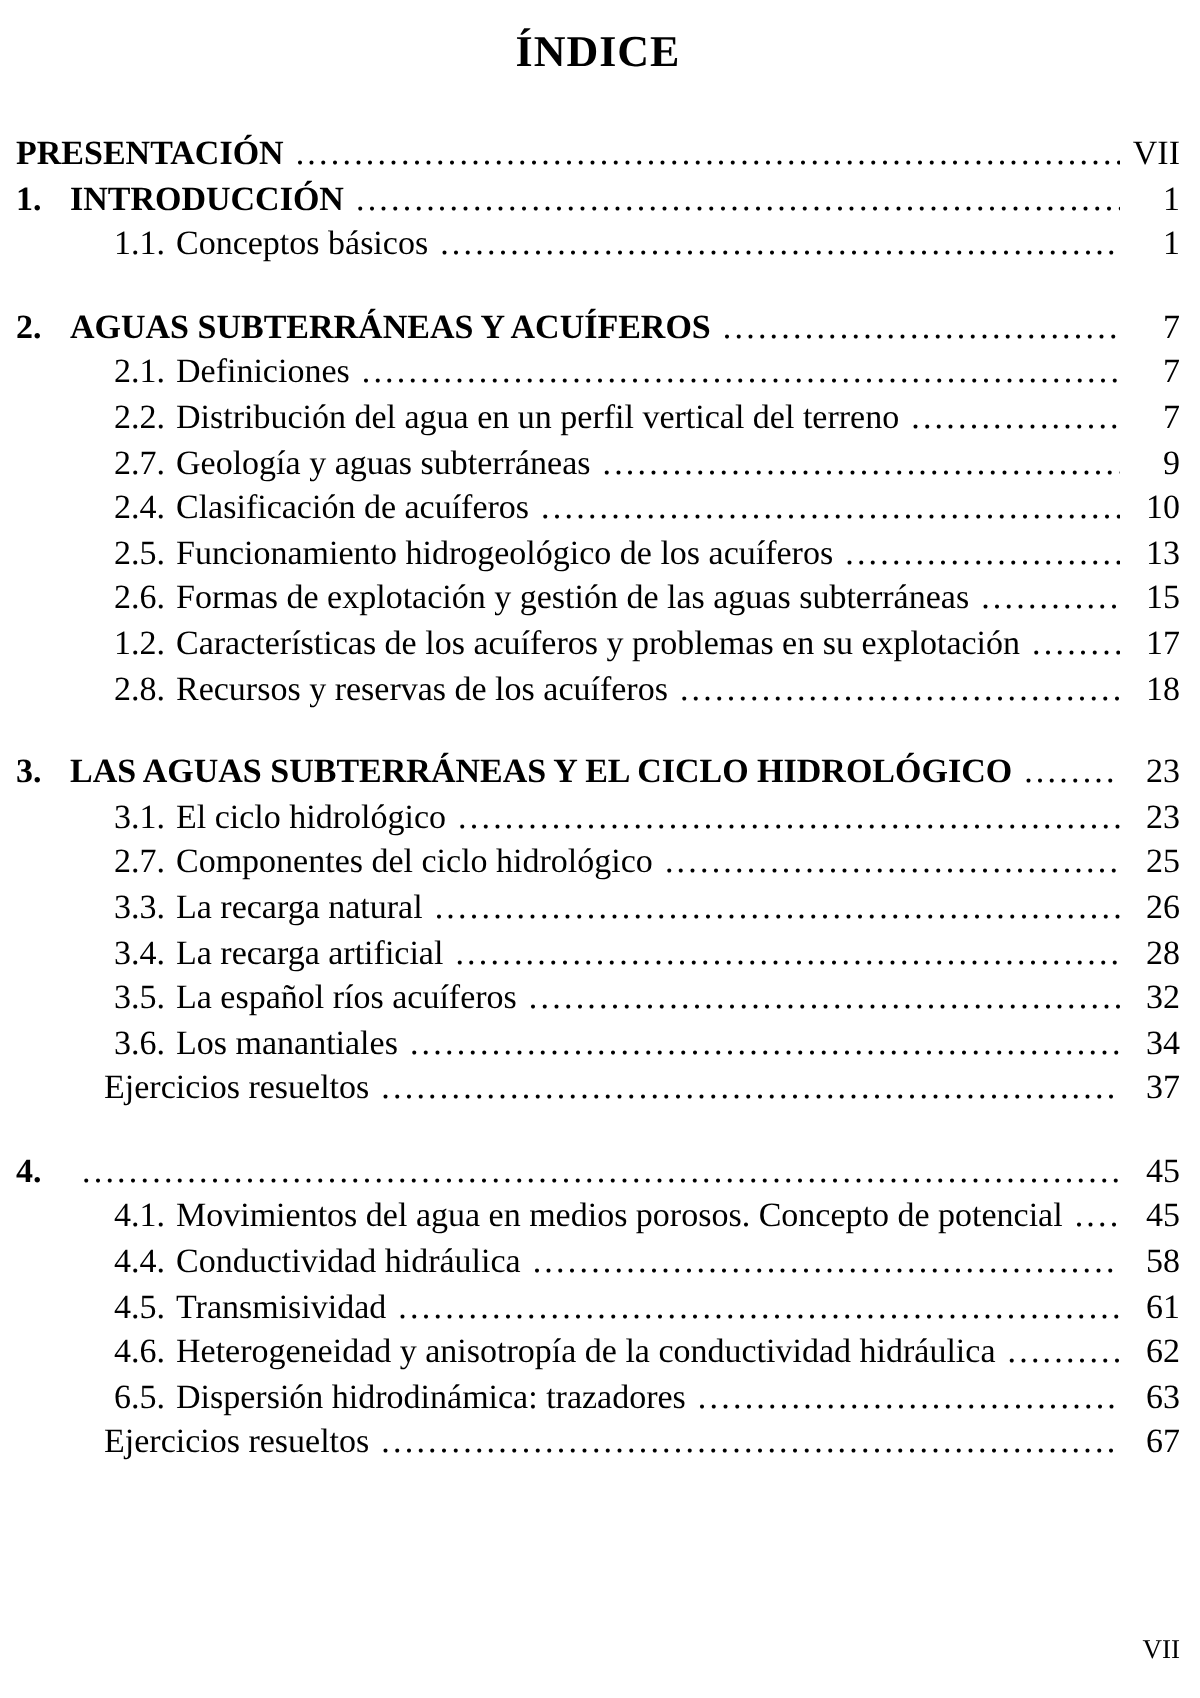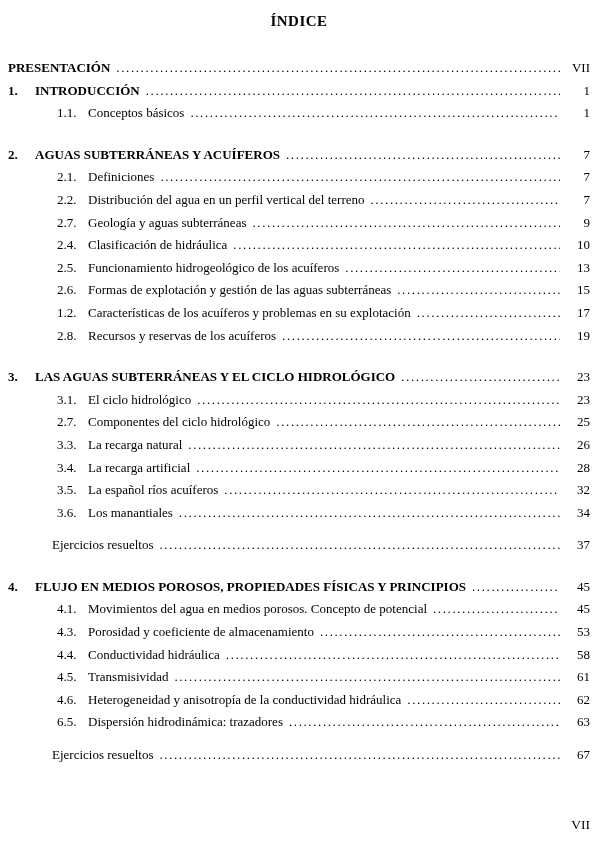--- a/index.html
+++ b/index.html
@@ -10,43 +10,43 @@
     font-family: "Liberation Serif", "DejaVu Serif", serif;
     position: relative;
   }
   .page {
     position: absolute;
     inset: 0;
     padding: 13px 10px 0 8px;
   }
   .title {
     text-align: center;
-    font-size: 15px;
+    font-size: 22px;
     font-weight: bold;
     letter-spacing: 0.5px;
     margin-bottom: 27px;
   }
   .toc-row {
     display: flex;
     align-items: center;
-    font-size: 13px;
+    font-size: 17px;
     line-height: 22.6px;
   }
   .toc-row.gap { margin-top: 19px; }
   .toc-row.bold .num,
   .toc-row.bold .label { font-weight: bold; }
   .num {
     flex: none;
     width: 27px;
     white-space: nowrap;
   }
   .num:empty { width: 0; }
   .toc-row.indent-1 { padding-left: 49px; }
   .toc-row.indent-1 .num { width: 31px; }
-  .toc-row.indent-2 { padding-left: 44px; margin-top: 10px; }
+  .toc-row.indent-2 { padding-left: 44px; }
   .label {
     flex: none;
     white-space: nowrap;
   }
   .dots {
     flex: 1 1 auto;
     min-width: 8px;
     overflow: hidden;
     white-space: nowrap;
     margin-left: 6px;
@@ -112,21 +112,21 @@
     <span class="pg">7</span>
   </div>
       <div class="toc-row indent-1">
     <span class="num">2.7.</span>
     <span class="label">Geología y aguas subterráneas</span>
     <span class="dots"></span>
     <span class="pg">9</span>
   </div>
       <div class="toc-row indent-1">
     <span class="num">2.4.</span>
-    <span class="label">Clasificación de hidráulica</span>
+    <span class="label">Clasificación de acuíferos</span>
     <span class="dots"></span>
     <span class="pg">10</span>
   </div>
       <div class="toc-row indent-1">
     <span class="num">2.5.</span>
     <span class="label">Funcionamiento hidrogeológico de los acuíferos</span>
     <span class="dots"></span>
     <span class="pg">13</span>
   </div>
       <div class="toc-row indent-1">
@@ -138,21 +138,21 @@
       <div class="toc-row indent-1">
     <span class="num">1.2.</span>
     <span class="label">Características de los acuíferos y problemas en su explotación</span>
     <span class="dots"></span>
     <span class="pg">17</span>
   </div>
       <div class="toc-row indent-1">
     <span class="num">2.8.</span>
     <span class="label">Recursos y reservas de los acuíferos</span>
     <span class="dots"></span>
-    <span class="pg">19</span>
+    <span class="pg">18</span>
   </div>
       <div class="toc-row indent-0 bold gap">
     <span class="num">3.</span>
     <span class="label">LAS AGUAS SUBTERRÁNEAS Y EL CICLO HIDROLÓGICO</span>
     <span class="dots"></span>
     <span class="pg">23</span>
   </div>
       <div class="toc-row indent-1">
     <span class="num">3.1.</span>
     <span class="label">El ciclo hidrológico</span>
@@ -190,35 +190,28 @@
     <span class="pg">34</span>
   </div>
       <div class="toc-row indent-2">
     <span class="num"></span>
     <span class="label">Ejercicios resueltos</span>
     <span class="dots"></span>
     <span class="pg">37</span>
   </div>
       <div class="toc-row indent-0 bold gap">
     <span class="num">4.</span>
-    <span class="label">FLUJO EN MEDIOS POROSOS, PROPIEDADES FÍSICAS Y PRINCIPIOS</span>
     <span class="dots"></span>
     <span class="pg">45</span>
   </div>
       <div class="toc-row indent-1">
     <span class="num">4.1.</span>
     <span class="label">Movimientos del agua en medios porosos. Concepto de potencial</span>
     <span class="dots"></span>
     <span class="pg">45</span>
-  </div>
-      <div class="toc-row indent-1">
-    <span class="num">4.3.</span>
-    <span class="label">Porosidad y coeficiente de almacenamiento</span>
-    <span class="dots"></span>
-    <span class="pg">53</span>
   </div>
       <div class="toc-row indent-1">
     <span class="num">4.4.</span>
     <span class="label">Conductividad hidráulica</span>
     <span class="dots"></span>
     <span class="pg">58</span>
   </div>
       <div class="toc-row indent-1">
     <span class="num">4.5.</span>
     <span class="label">Transmisividad</span>

